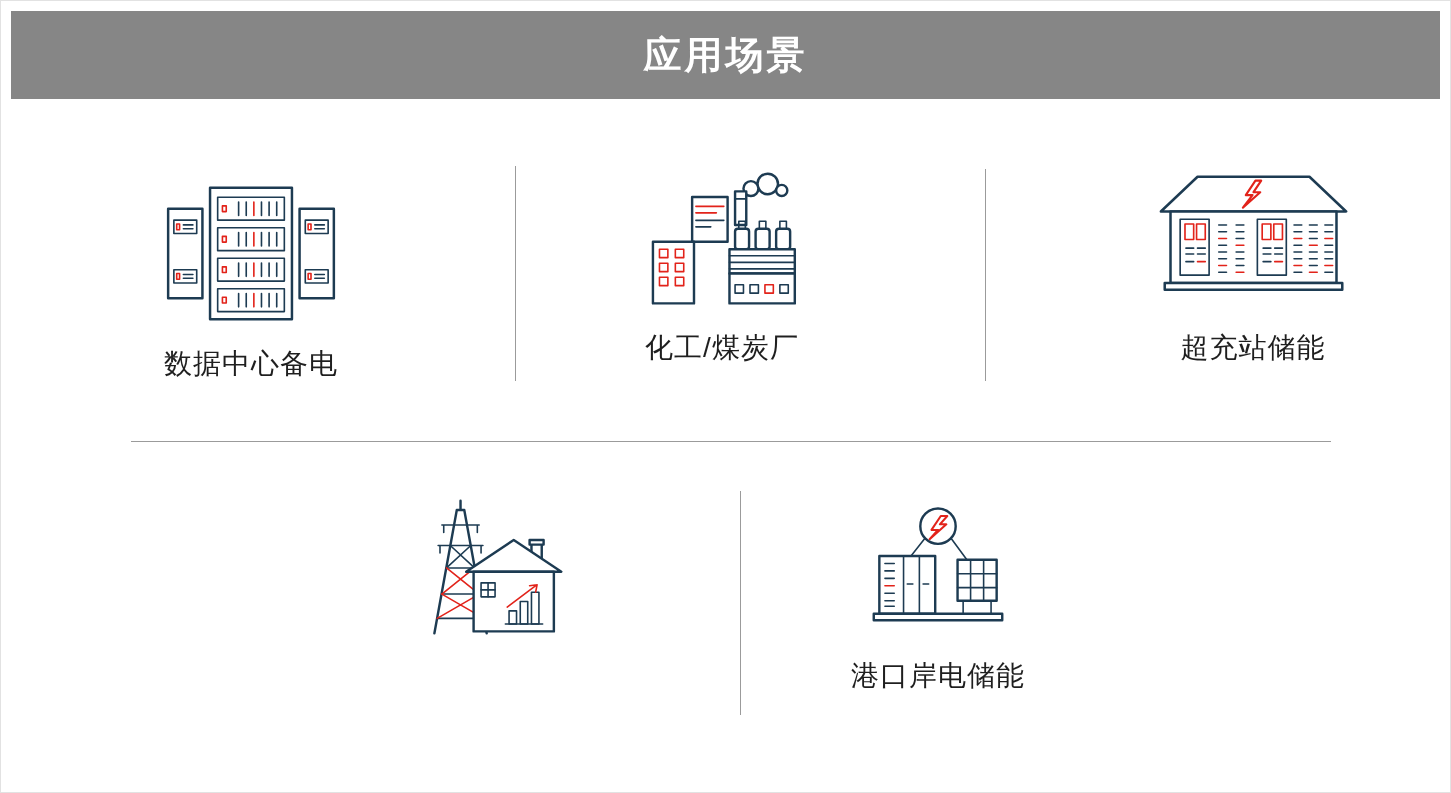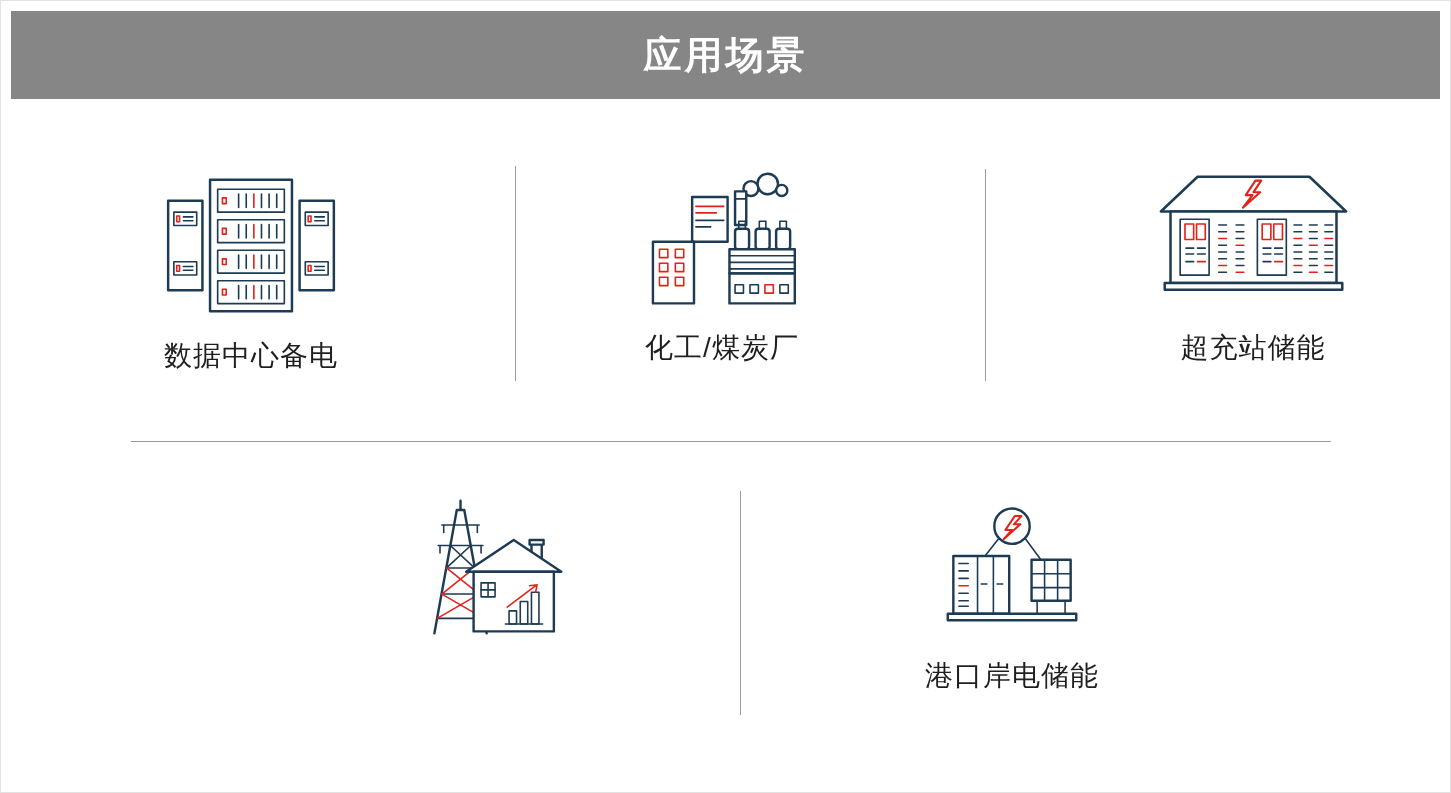--- a/index.html
+++ b/index.html
@@ -31,21 +31,21 @@
 </style>
 </head>
 <body>
 
 <div class="page">
 
   <header class="header">
     <h1>应用场景</h1>
   </header>
 
-  <figure class="cell" style="left:100px; top:166px;">
+  <figure class="cell" style="left:100px; top:174px;">
     <div class="icon-wrap">
       <svg width="200" height="143" viewBox="0 0 210 150">
         <rect class="lnw" x="18" y="28" width="36" height="94"></rect>
         <rect class="ln t" x="24" y="40" width="24" height="14"></rect>
         <rect class="rd t" x="27" y="44" width="3" height="6"></rect>
         <path class="ln t" d="M34 45 h10 M34 49 h10"></path>
         <rect class="ln t" x="24" y="92" width="24" height="14"></rect>
         <rect class="rd t" x="27" y="96" width="3" height="6"></rect>
         <path class="ln t" d="M34 97 h10 M34 101 h10"></path>
         <rect class="lnw" x="156" y="28" width="36" height="94"></rect>
@@ -168,21 +168,21 @@
         <path class="ln t" d="M71.5 92 V107 M64 99.5 H79"></path>
         <path class="ln t" d="M90 136 H130"></path>
         <rect class="ln t" x="94" y="122" width="8" height="14"></rect>
         <rect class="ln t" x="106" y="112" width="8" height="24"></rect>
         <rect class="ln t" x="118" y="102" width="8" height="34"></rect>
         <path class="rd t" d="M92 118 L124 94 M124 94 l-8 1 M124 94 l-1.5 8"></path>
       </svg>
     </div>
   </figure>
 
-  <figure class="cell" style="left:861px; top:486px;">
+  <figure class="cell" style="left:787px; top:486px;">
     <div class="icon-wrap">
       <svg width="140" height="135" viewBox="0 0 150 145">
         <path class="ln t" d="M61 39 L46 58 M89 39 L106 62"></path>
         <circle class="lnw" cx="75" cy="26" r="19"></circle>
         <path class="rd" d="M78 15 L68 30 H75 L66 40 L84 24 H77 L85 15 Z"></path>
         <rect class="lnw" x="12" y="58" width="60" height="62"></rect>
         <path class="ln t" d="M18 66 h10 M18 74 h10 M18 82 h10 M18 98 h10 M18 106 h10 M18 112 h10"></path>
         <path class="rd t" d="M18 90 h10"></path>
         <path class="ln t" d="M38 58 V120 M55 58 V120 M42 88 h6 M59 88 h6"></path>
         <rect class="lnw" x="96" y="62" width="42" height="44"></rect>

